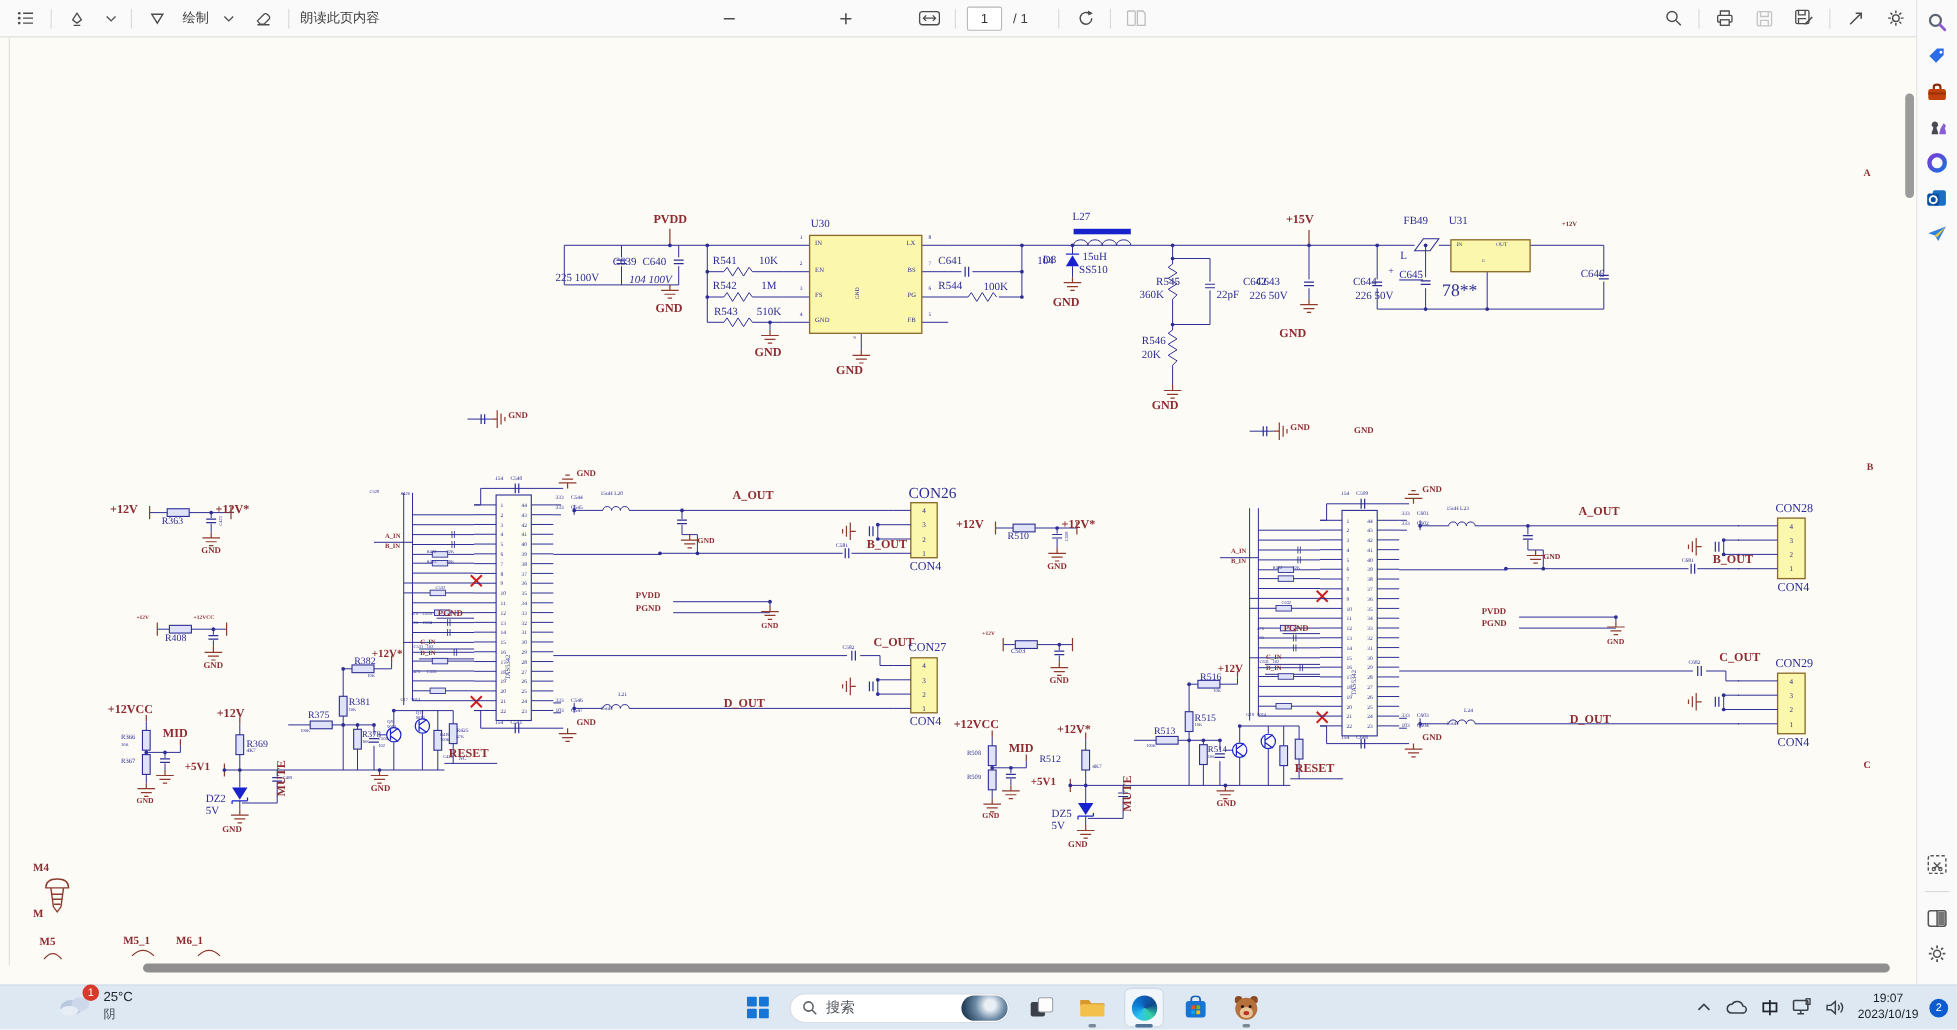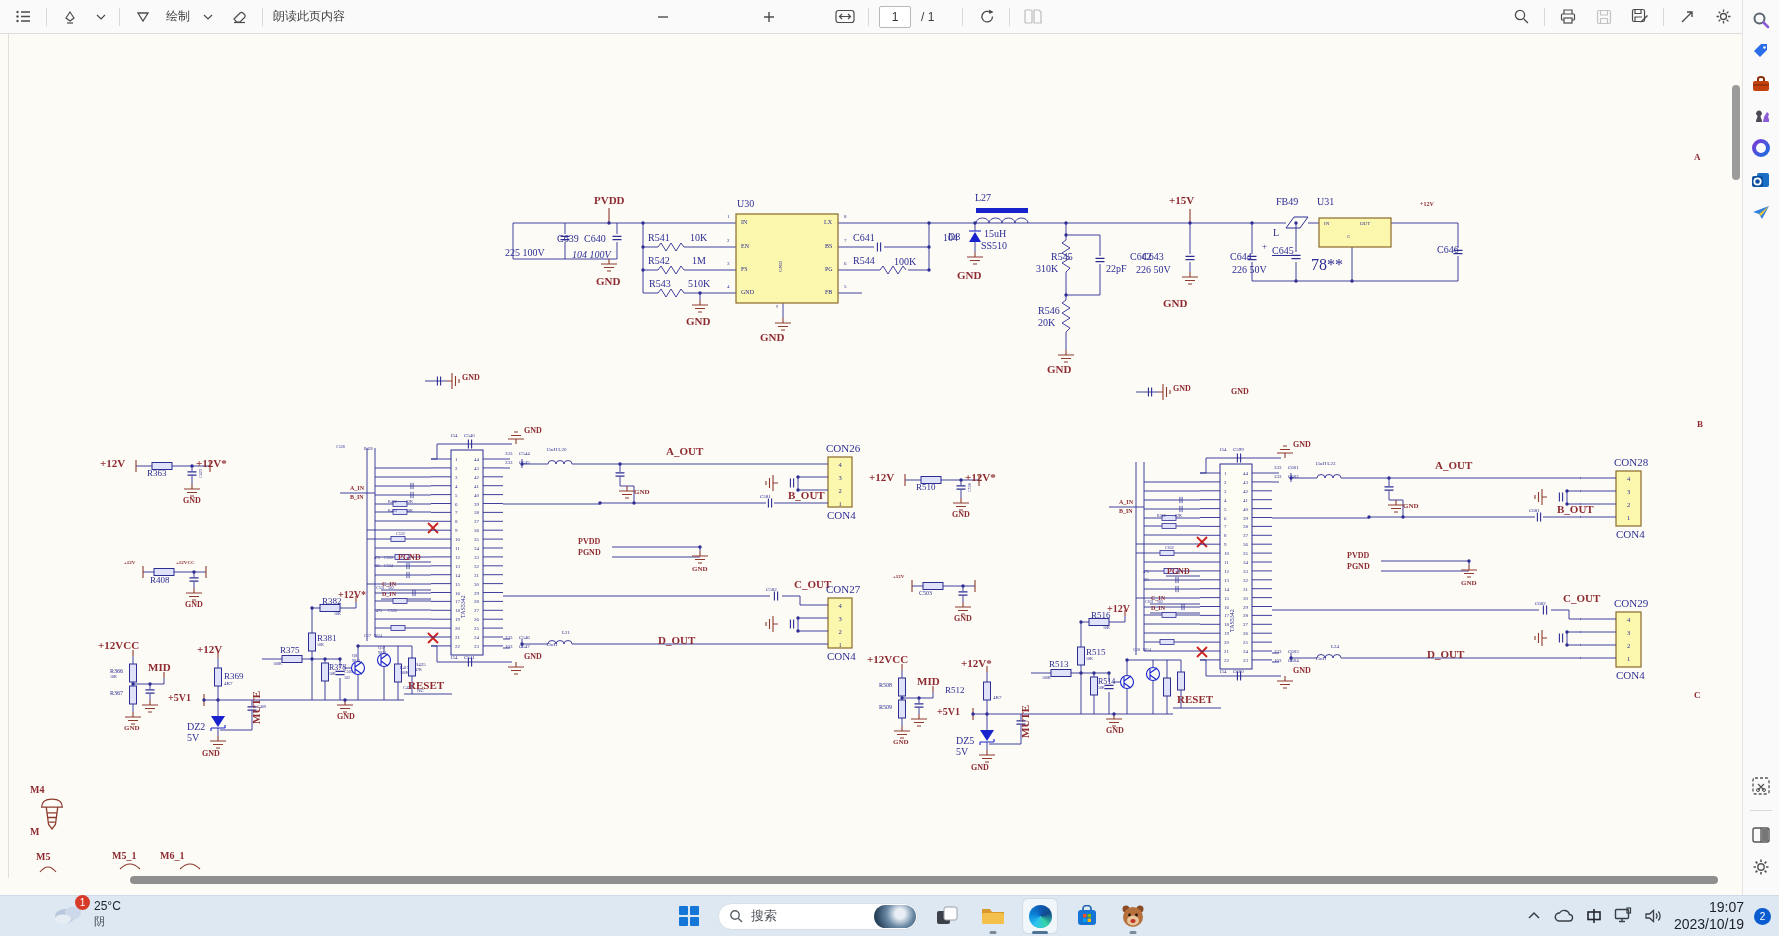--- a/index.html
+++ b/index.html
@@ -39,21 +39,21 @@
   .tkicon{width:34px;height:34px;display:flex;align-items:center;justify-content:center;border-radius:6px;cursor:pointer;position:relative}
   .underline{position:absolute;bottom:-1px;left:50%;transform:translateX(-50%);height:3px;border-radius:2px}
   #searchpill{width:200px;height:27px;background:#fff;border:1px solid #d8dee6;border-radius:14px;
     display:flex;align-items:center;padding-left:10px;box-sizing:border-box;cursor:pointer;position:relative;overflow:hidden}
   #searchpill .ph{font-size:13px;color:#50555c;margin-left:8px}
   #pillimg{position:absolute;right:1px;top:1px;width:42px;height:23px;border-radius:12px;
     background:radial-gradient(circle at 62% 38%, #e9eff5 0 16%, #6c8aa6 45%, #27425c 80%)}
   #edgewrap{background:rgba(255,255,255,.6);border:1px solid rgba(150,165,180,.35)}
   #tray{position:absolute;right:8px;top:3px;height:34px;display:flex;align-items:center;gap:10px}
   .trayicon{width:20px;height:20px;display:flex;align-items:center;justify-content:center;cursor:pointer}
-  #clock{font-size:14px;color:#1c2026;text-align:right;line-height:1.25;cursor:pointer}
+  #clock{font-size:11px;color:#1c2026;text-align:center;line-height:1.25;cursor:pointer}
   #traybadge{width:17px;height:17px;border-radius:50%;background:#0b5cd0;color:#fff;font-size:10px;
     display:flex;align-items:center;justify-content:center;cursor:pointer}
   
   .w{stroke:#2d2d94;stroke-width:.9;fill:none}
   .t{stroke:#8e3b2e;stroke-width:1.1;fill:none}
   .b{stroke:#1822cc;stroke-width:1.1;fill:none}
   .bf{fill:#1822cc;stroke:none}
   .y{fill:#fbf7ad;stroke:#8a6a28;stroke-width:1.2}
   .xm{stroke:#cc2020;stroke-width:1.8;fill:none}
   svg text{font-family:"Liberation Serif",serif}
@@ -505,21 +505,21 @@
     <span class="slab nv" style="left: 853px; top: 233px; font-size: 10px;">C641</span>
     <span class="slab nv" style="left: 899px; top: 233px; font-size: 10px; margin-left: 44px;">104</span>
     <span class="slab nv" style="left: 853px; top: 256px; font-size: 10px;">R544</span>
     <span class="slab nv" style="left: 894px; top: 257px; font-size: 10px;">100K</span>
     <span class="slab nv" style="left: 975px; top: 193px; font-size: 10px;">L27</span>
     <span class="slab nv" style="left: 948px; top: 232px; font-size: 10px;">D8</span>
     <span class="slab nv" style="left: 984px; top: 229px; font-size: 10px;">15uH</span>
     <span class="slab nv" style="left: 981px; top: 241px; font-size: 10px;">SS510</span>
     <span class="slab mr" style="left: 957px; top: 270px; font-size: 11px;">GND</span>
     <span class="slab nv" style="left: 1036px; top: 252px; font-size: 10px; margin-left: 15px;">R545</span>
-    <span class="slab nv" style="left: 1036px; top: 264px; font-size: 10px;">310K</span>
+    <span class="slab nv" style="left: 1036px; top: 264px; font-size: 10px;">360K</span>
     <span class="slab nv" style="left: 1102px; top: 252px; font-size: 10px; margin-left: 28px;">C642</span>
     <span class="slab nv" style="left: 1106px; top: 264px; font-size: 10px;">22pF</span>
     <span class="slab nv" style="left: 1038px; top: 306px; font-size: 10px;">R546</span>
     <span class="slab nv" style="left: 1038px; top: 318px; font-size: 10px;">20K</span>
     <span class="slab mr" style="left: 1047px; top: 364px; font-size: 11px;">GND</span>
     <span class="slab mr" style="left: 1169px; top: 195px; font-size: 11px;">+15V</span>
     <span class="slab nv" style="left: 1142px; top: 252px; font-size: 10px;">C643</span>
     <span class="slab nv" style="left: 1136px; top: 265px; font-size: 10px;">226 50V</span>
     <span class="slab mr" style="left: 1163px; top: 298px; font-size: 11px;">GND</span>
     <span class="slab nv" style="left: 1230px; top: 252px; font-size: 10px;">C644</span>
@@ -616,21 +616,21 @@
     <span class="slab mr" style="left: 578px; top: 538px; font-size: 8px;">PVDD</span>
     <span class="slab mr" style="left: 578px; top: 549px; font-size: 8px;">PGND</span>
     <span class="slab mr" style="left: 692px; top: 566px; font-size: 7px;">GND</span>
     <span class="slab mr" style="left: 634px; top: 489px; font-size: 7px;">GND</span>
     <span class="slab mr" style="left: 666px; top: 446px; font-size: 11px;">A_OUT</span>
     <span class="slab nv" style="left: 760px; top: 494px; font-size: 5px;">C581</span>
     <span class="slab mr" style="left: 788px; top: 490px; font-size: 11px;">B_OUT</span>
     <span class="slab nv" style="left: 766px; top: 587px; font-size: 5px;">C582</span>
     <span class="slab mr" style="left: 794px; top: 579px; font-size: 11px;">C_OUT</span>
     <span class="slab mr" style="left: 658px; top: 635px; font-size: 11px;">D_OUT</span>
-    <span class="slab nv" style="left: 826px; top: 443px; font-size: 11px;">CON26</span>
+    <span class="slab nv" style="left: 826px; top: 443px; font-size: 14px;">CON26</span>
     <span class="slab nv" style="left: 827px; top: 510px; font-size: 11px;">CON4</span>
     <span class="slab nv" style="left: 826px; top: 584px; font-size: 11px;">CON27</span>
     <span class="slab nv" style="left: 827px; top: 651px; font-size: 11px;">CON4</span>
     <span class="slab nv" style="left: 450px; top: 655px; font-size: 5px;">154</span>
     <span class="slab nv" style="left: 464px; top: 655px; font-size: 5px;">C541</span>
     <span class="slab mr" style="left: 524px; top: 653px; font-size: 8px;">GND</span>
     <span class="slab nv" style="left: 505px; top: 635px; font-size: 5px;">333</span>
     <span class="slab nv" style="left: 519px; top: 635px; font-size: 5px;">C546</span>
     <span class="slab nv" style="left: 505px; top: 644px; font-size: 5px;">103</span>
     <span class="slab nv" style="left: 519px; top: 644px; font-size: 5px;">C547</span>

